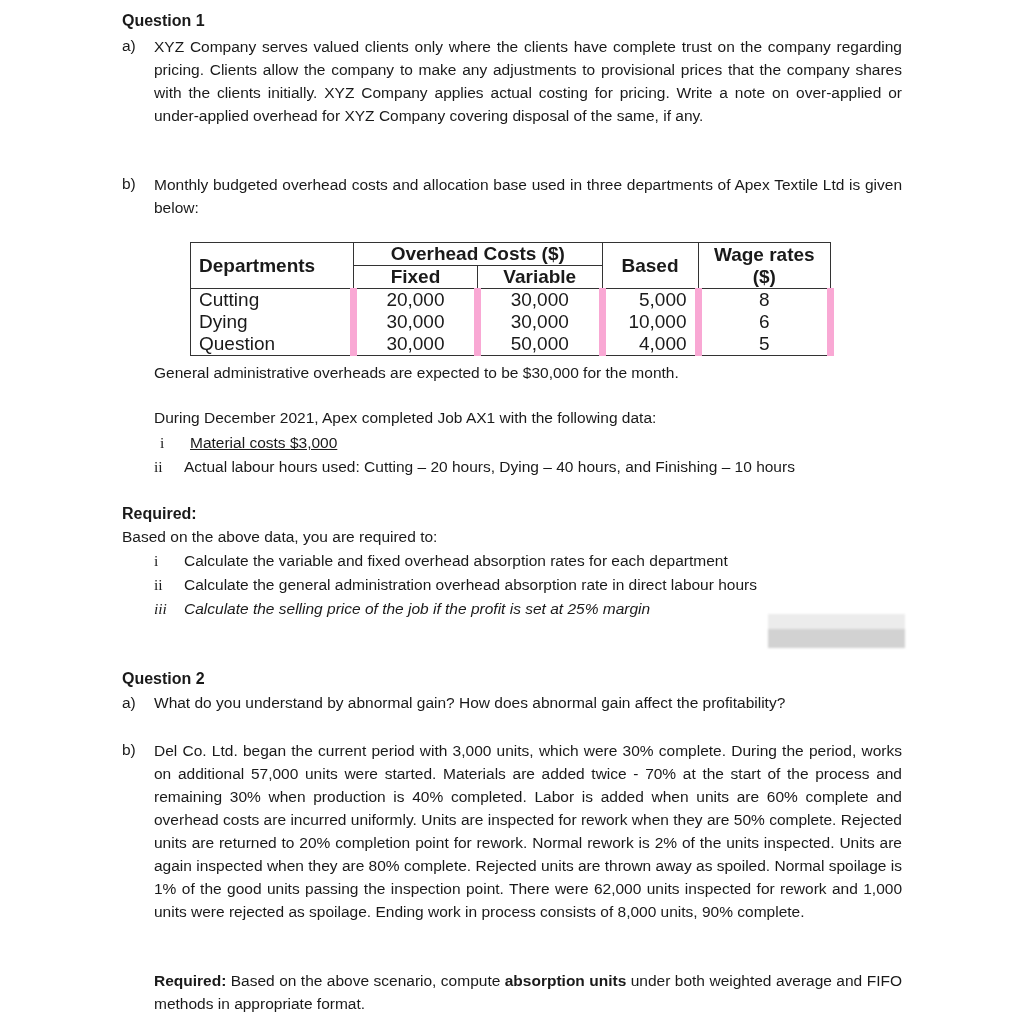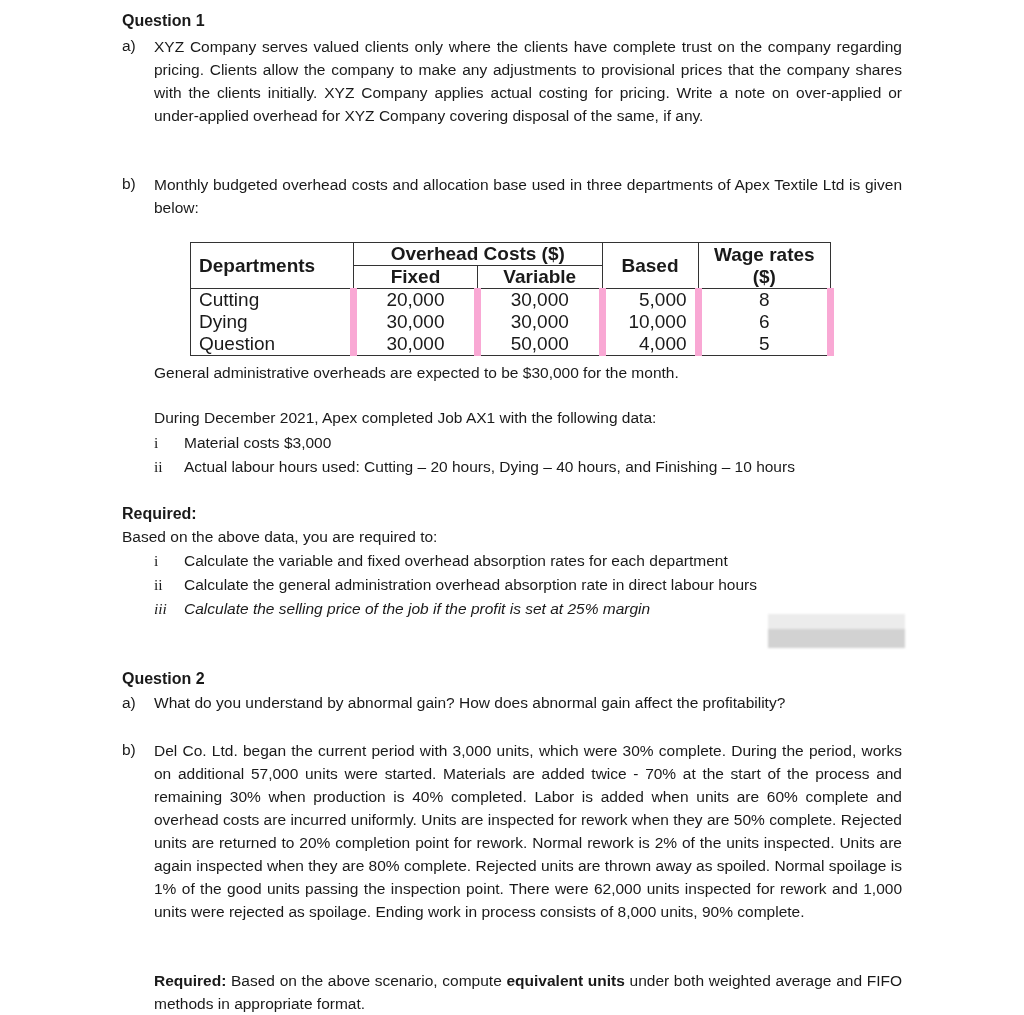--- a/index.html
+++ b/index.html
@@ -74,21 +74,21 @@
     <td class="br bb ctr">50,000</td>
     <td class="br bb num">4,000</td>
     <td class="br bb ctr">5</td>
   </tr>
 </tbody>
   </table>
 
 <div class="abs" style="left:154px; top:364px;text-align:right;">General administrative overheads are expected to be $30,000 for the month.</div>
 
 <div class="abs" style="left:154px; top:409px;">During December 2021, Apex completed Job AX1 with the following data:</div>
-<div class="abs" style="left:154px; top:434px;">
+<div class="abs" style="left:160px; top:434px;text-decoration:underline;">
   <span class="roman">i</span><span>Material costs $3,000</span>
 </div>
 <div class="abs" style="left:154px; top:458px;">
   <span class="roman">ii</span><span>Actual labour hours used: Cutting – 20 hours, Dying – 40 hours, and Finishing – 10 hours</span>
 </div>
 
 <div class="abs h" style="left:122px; top:505px;">Required:</div>
 <div class="abs" style="left:122px; top:528px;">Based on the above data, you are required to:</div>
 <div class="abs" style="left:154px; top:552px;">
   <span class="roman">i</span><span>Calculate the variable and fixed overhead absorption rates for each department</span>
@@ -103,14 +103,14 @@
 <div class="blurbox"></div>
 
 <div class="abs h" style="left:122px; top:670px;">Question 2</div>
 <div class="abs" style="left:122px; top:694px;">a)</div>
 <div class="abs" style="left:154px; top:694px;">What do you understand by abnormal gain? How does abnormal gain affect the profitability?</div>
 
 <div class="abs" style="left:122px; top:741px;">b)</div>
 <div class="abs para" style="left:154px; top:739px; width:748px;">Del Co. Ltd. began the current period with 3,000 units, which were 30% complete. During the period, works on additional 57,000 units were started. Materials are added twice - 70% at the start of the process and remaining 30% when production is 40% completed. Labor is added when units are 60% complete and overhead costs are incurred uniformly. Units are inspected for rework when they are 50% complete. Rejected units are returned to 20% completion point for rework. Normal rework is 2% of the units inspected. Units are again inspected when they are 80% complete. Rejected units are thrown away as spoiled. Normal spoilage is 1% of the good units passing the inspection point. There were 62,000 units inspected for rework and 1,000 units were rejected as spoilage. Ending work in process consists of 8,000 units, 90% complete.</div>
 
 <div class="abs para" style="left:154px; top:969px; width:748px;">
-  <b class="inline">Required:</b><span> Based on the above scenario, compute </span><b class="inline">equivalent units</b><span> under both weighted average and FIFO methods in appropriate format.</span>
+  <b class="inline">Required:</b><span> Based on the above scenario, compute </span><b class="inline">absorption units</b><span> under both weighted average and FIFO methods in appropriate format.</span>
 </div>
 
 </body></html>

